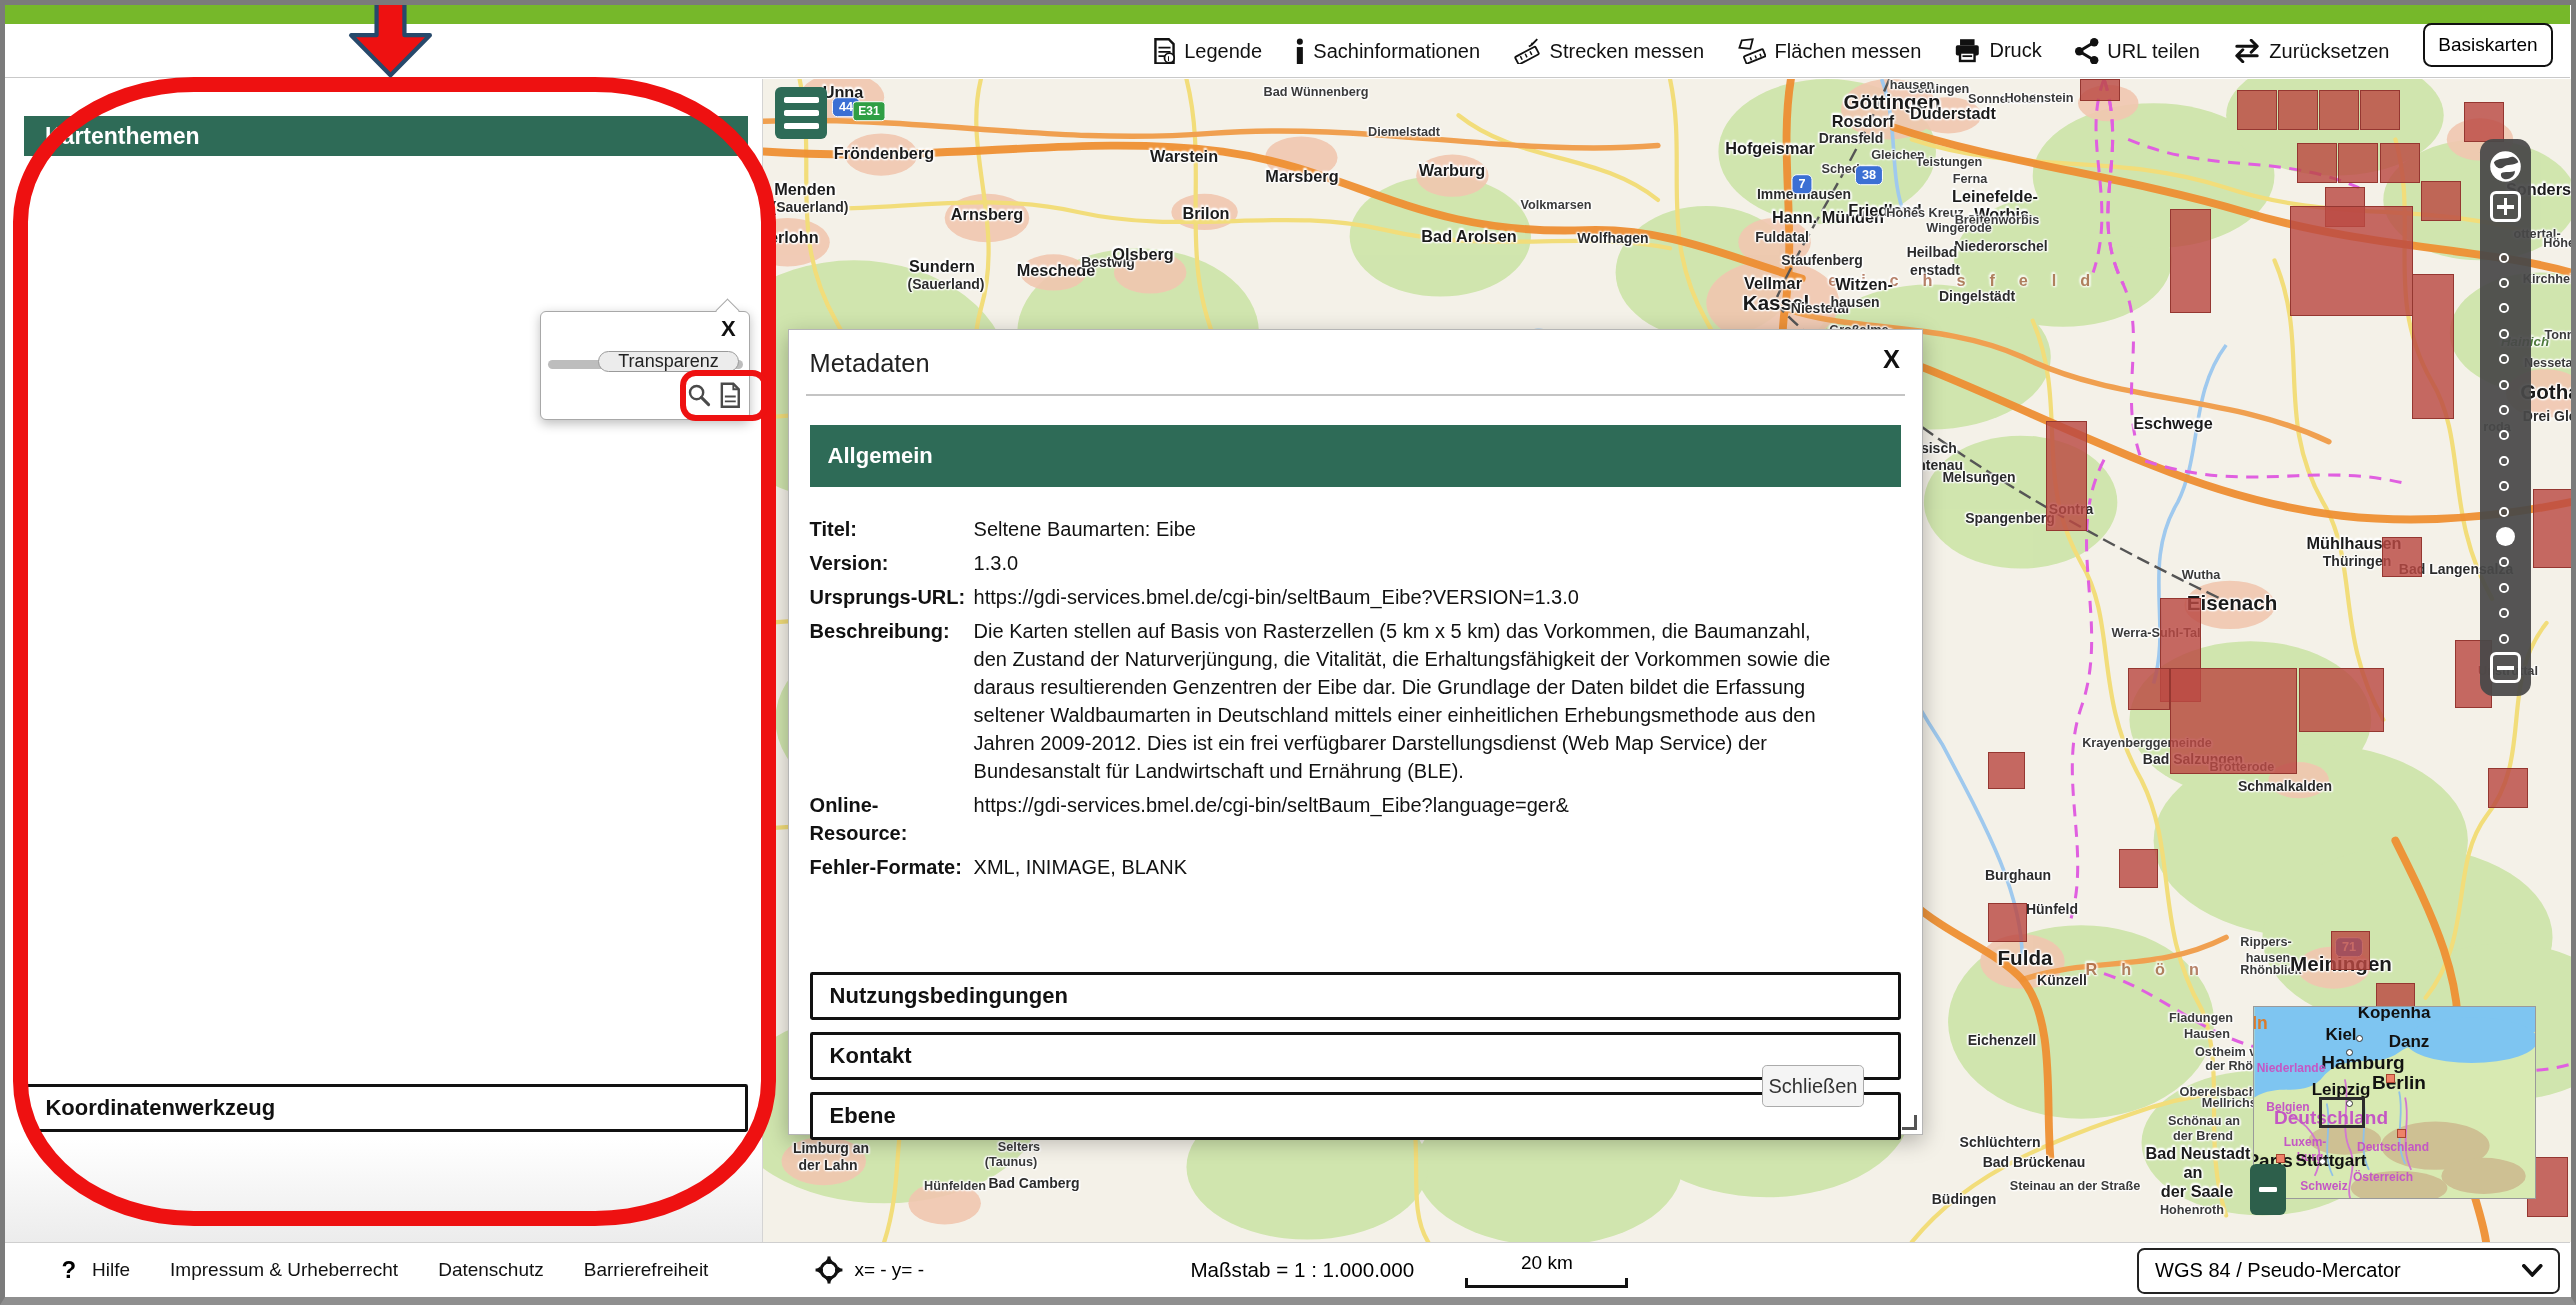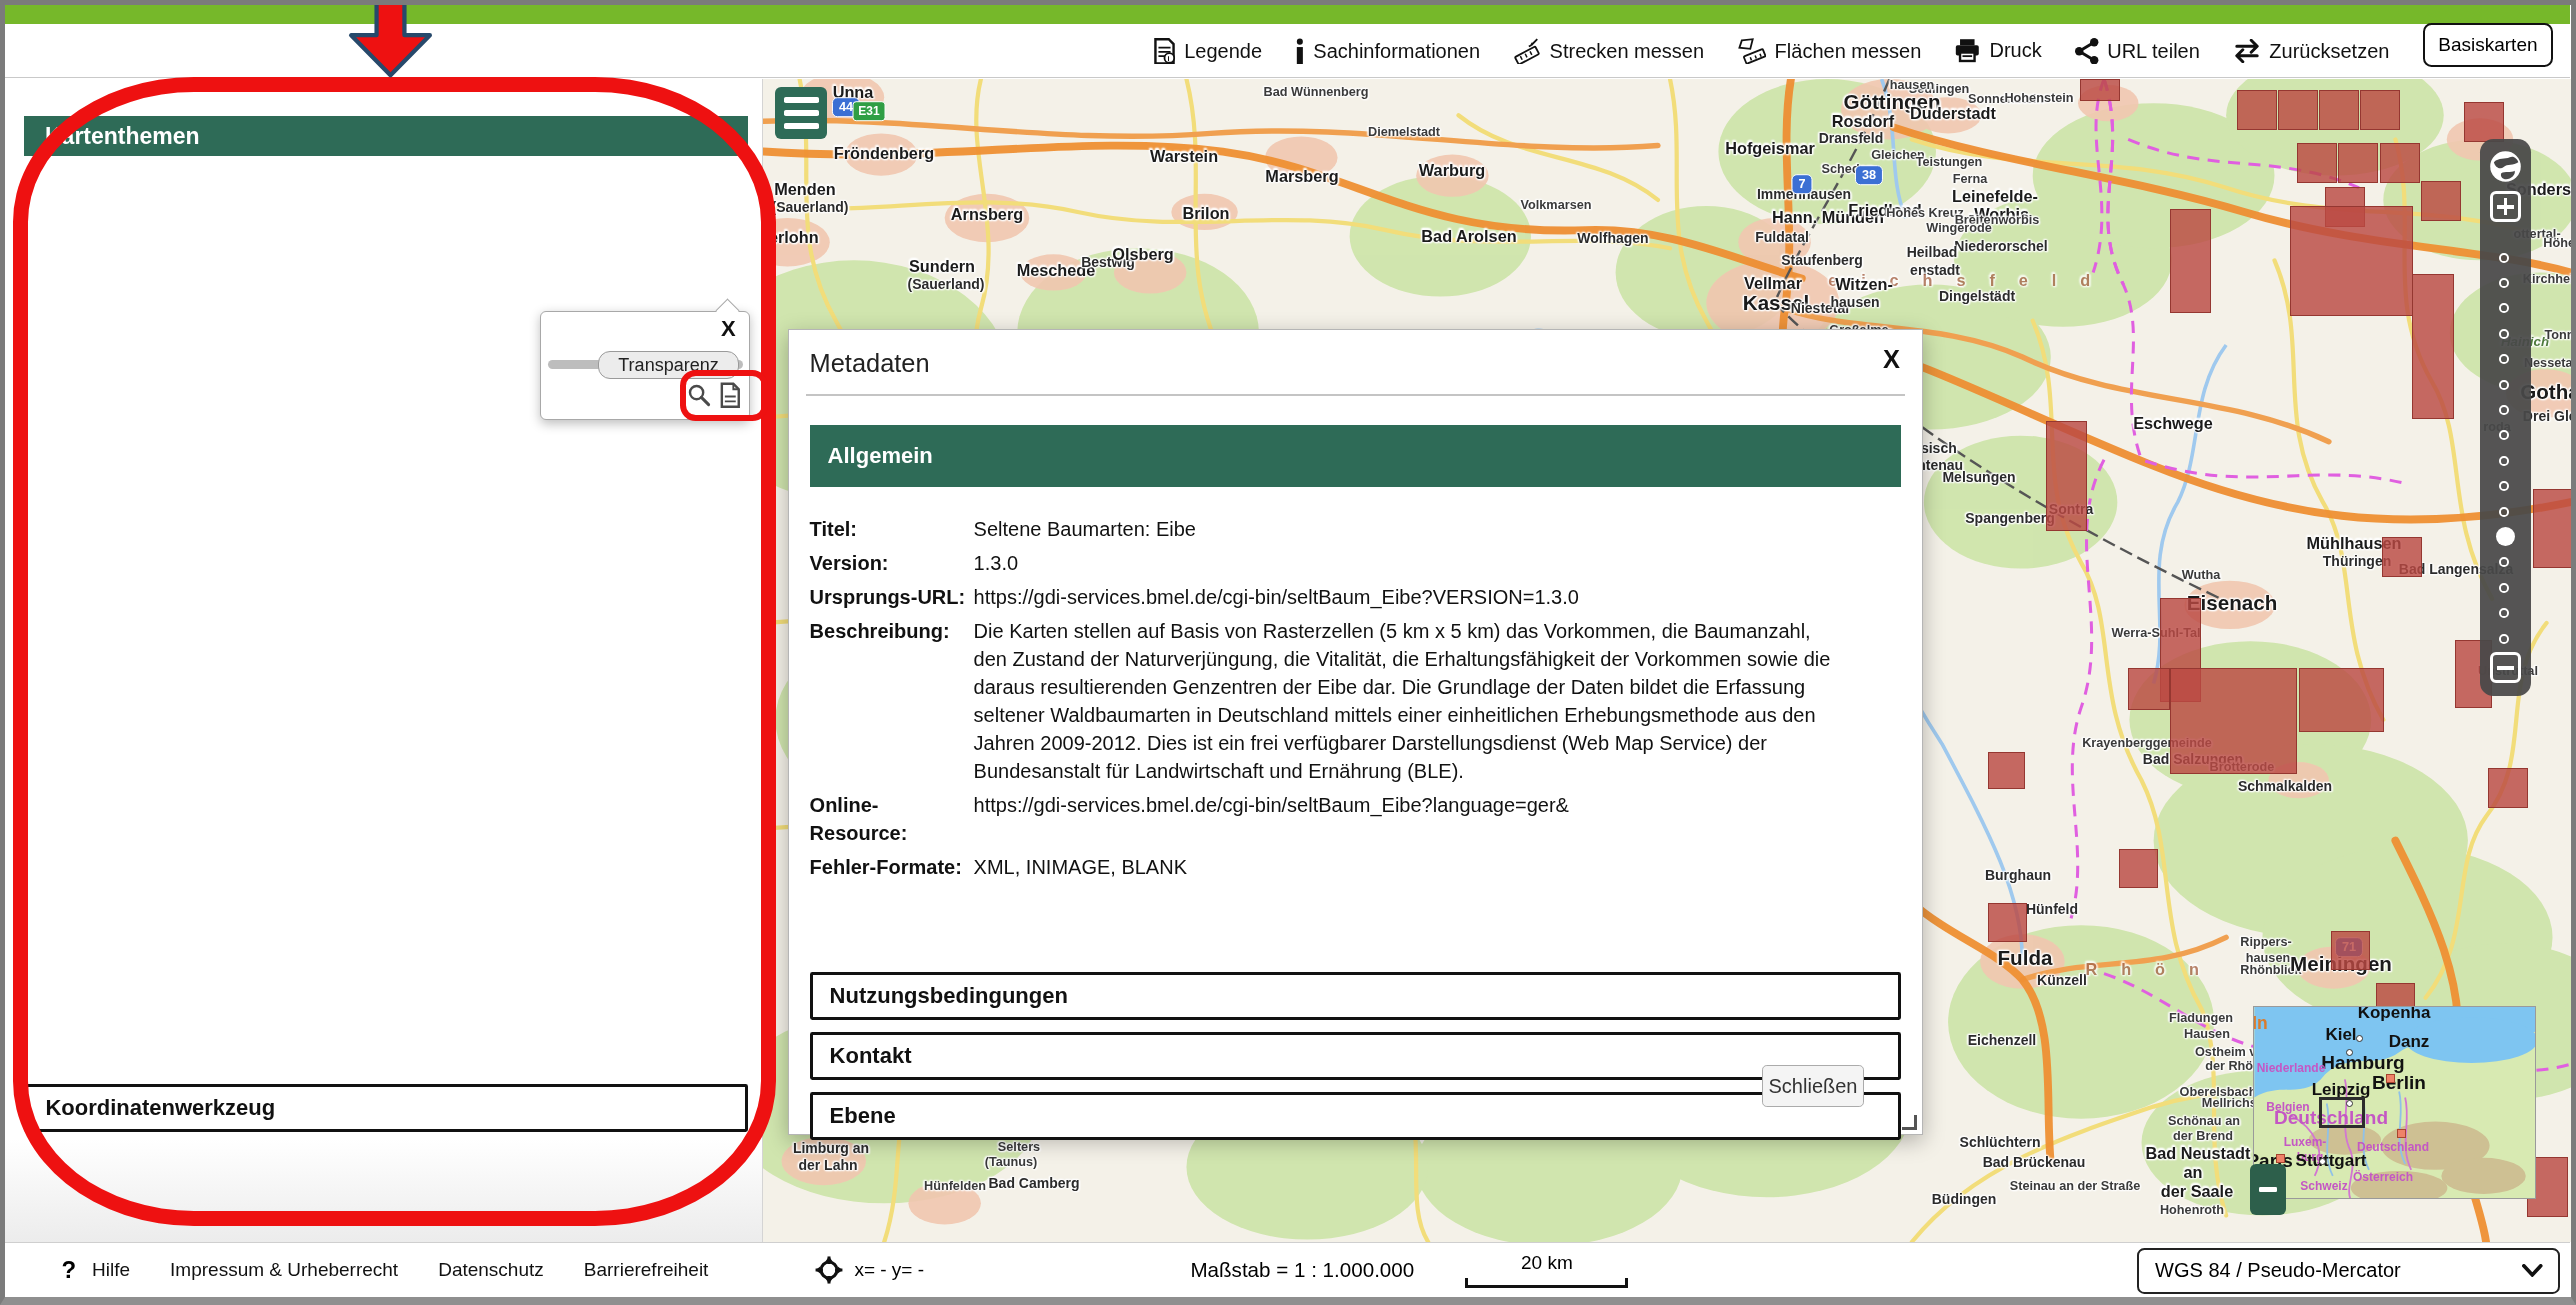--- a/index.html
+++ b/index.html
@@ -26,21 +26,21 @@
   #tree{left:0;top:77px;width:758px;height:762px;}
   .panelbox{left:19px;width:724px;height:48px;border:3px solid #111;border-radius:2.4px;background:#fff;
      display:flex;align-items:center;padding-left:18px;font-size:22px;font-weight:bold;color:#111;}
   
   #tpopup{left:540px;top:311px;width:210px;height:109px;background:#fff;border:1.2px solid #a8a8a8;border-radius:6px;
      box-shadow:0 3.6px 11px rgba(0,0,0,.25);z-index:22;}
   #tpopup .ptr{position:absolute;right:13.3px;top:-9.7px;width:17px;height:17px;background:#fff;border-left:1.2px solid #a8a8a8;
      border-top:1.2px solid #a8a8a8;transform:rotate(45deg);}
   #tpopup-close{position:absolute;right:13.3px;top:6px;font-size:22px;font-weight:bold;color:#111;line-height:1;}
   #tslider-track{position:absolute;left:7.3px;top:48px;width:195px;height:8.5px;background:#bdbdbd;border-radius:4.8px;}
-  #tslider-handle{position:absolute;left:57px;top:39px;width:141px;height:28px;background:#ececec;border:1.2px solid #9a9a9a;
+  #tslider-handle{position:absolute;left:57px;top:39px;width:141px;height:21px;background:#ececec;border:1.2px solid #9a9a9a;
      border-radius:12px;display:flex;align-items:center;justify-content:center;font-size:18px;color:#222;}
   #tpopup-icons{position:absolute;right:8.5px;top:70px;display:flex;gap:8.5px;align-items:center;}
   
   #map{left:763px;top:79px;width:1808px;height:1163px;background:#f4f1e8;overflow:hidden;z-index:1;}
   #decor{position:absolute;left:0;top:0;}
   .maplabel{position:absolute;transform:translate(-50%,-50%);white-space:nowrap;color:#1b1b1b;z-index:3;
      text-shadow:1.2px 0 1.8px #fff,-1.2px 0 1.8px #fff,0 1.2px 1.8px #fff,0 -1.2px 1.8px #fff,1.2px 1.2px 1.8px #fff,-1.2px -1.2px 1.8px #fff;}
   .cls-big{font-weight:bold;font-size:20.6px;}
   .cls-city{font-weight:bold;font-size:16.3px;}
   .cls-small{font-weight:bold;font-size:14px;color:#2b2b2b;}
@@ -306,21 +306,21 @@
       <path d="M2218,1480 C2340,1520 2420,1630 2590,1610 C2740,1590 2840,1670 2990,1630"></path>
       <path d="M2258,100 C2400,160 2500,120 2640,180"></path>
     </g>
   </svg>
   <div id="map-menu" class="abs">
       <i></i>
       <i></i>
       <i></i>
     </div>
   <div id="labels-layer">
-      <span class="maplabel cls-city" style="left: 90px; top: 13.3px; text-align: center;">Unna</span>
+      <span class="maplabel cls-city" style="left: 80px; top: 13.3px; text-align: center;">Unna</span>
       <span class="maplabel cls-city" style="left: 121px; top: 74px;">Fröndenberg</span>
       <span class="maplabel cls-city" style="left: 42px; top: 110px;">Menden</span>
       <span class="maplabel cls-small" style="left: 47px; top: 128px;">(Sauerland)</span>
       <span class="maplabel cls-city" style="left: 24px; top: 158px;">Iserlohn</span>
       <span class="maplabel cls-city" style="left: 224px; top: 135px;">Arnsberg</span>
       <span class="maplabel cls-city" style="left: 179px; top: 187px;">Sundern</span>
       <span class="maplabel cls-small" style="left: 183px; top: 205px;">(Sauerland)</span>
       <span class="maplabel cls-city" style="left: 293px; top: 191px;">Meschede</span>
       <span class="maplabel cls-small" style="left: 345px; top: 183px;">Bestwig</span>
       <span class="maplabel cls-city" style="left: 380px; top: 175px;">Olsberg</span>

